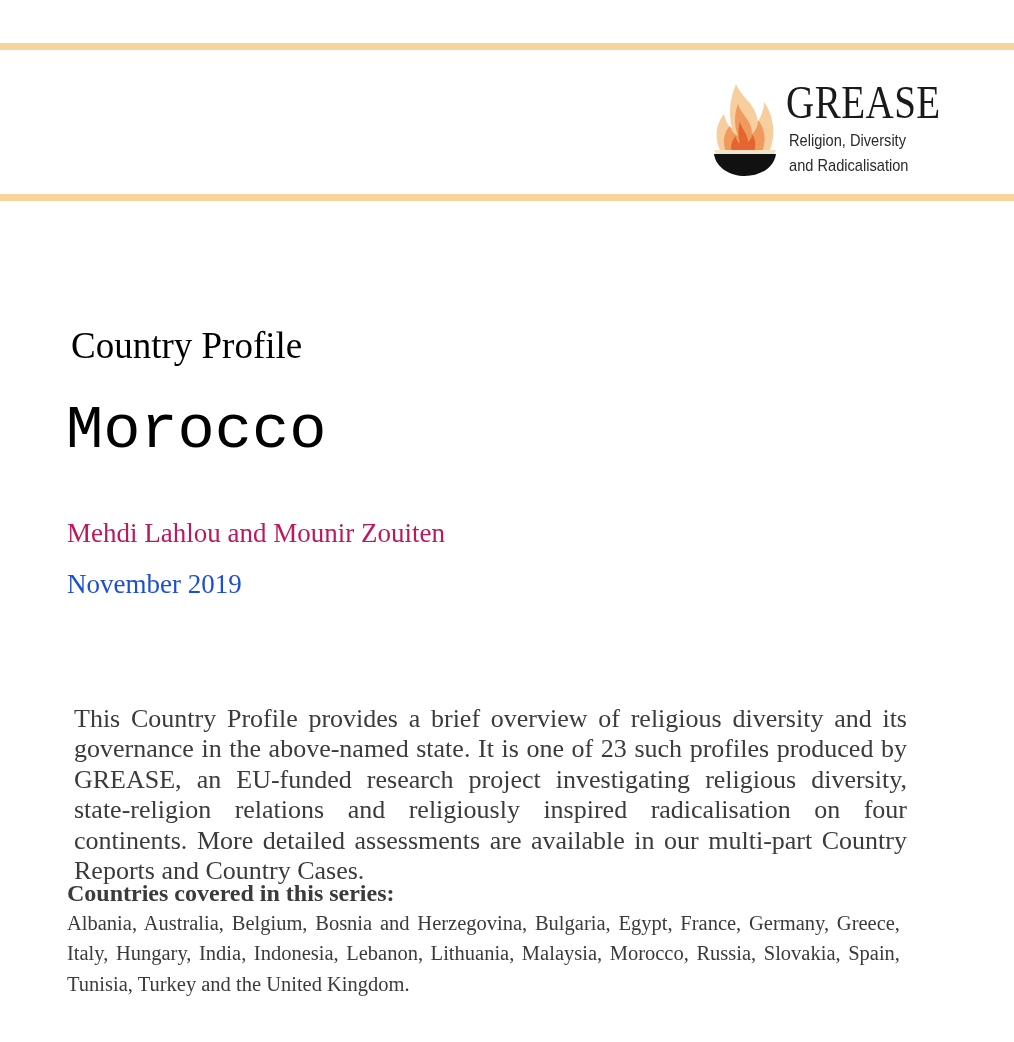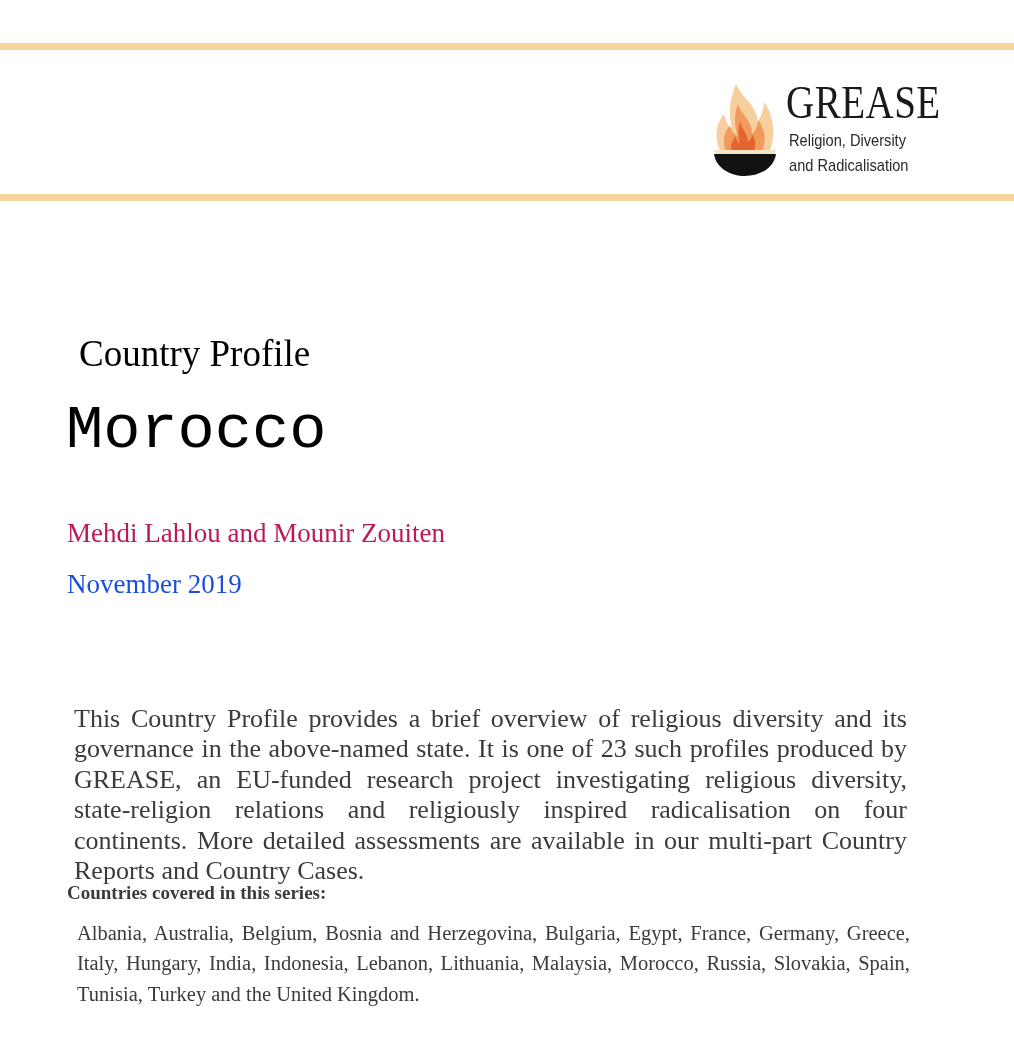--- a/index.html
+++ b/index.html
@@ -66,21 +66,21 @@
     .logo-tag.l2 { top: 72px; }
 
     .kicker {
       position: absolute;
       left: 67px;
       top: 320px;
       font-family: "Liberation Serif", serif;
       font-size: 37px;
       line-height: 44px;
       color: #000;
-      margin: 12px;
+      margin: 4px;
       font-weight: normal;
     }
     .title {
       position: absolute;
       left: 66px;
       top: 395px;
       font-family: Liberation Mono, monospace;
       font-size: 62px;
       line-height: 72px;
       color: #000;
@@ -117,37 +117,37 @@
       line-height: 30.4px;
       color: #3b3b3b;
       text-align: justify;
       margin: 7px;
     }
     .series-heading {
       position: absolute;
       left: 67px;
       top: 878px;
       font-family: "Liberation Serif", serif;
-      font-size: 19px;
+      font-size: 24px;
       line-height: 30px;
       color: #3b3b3b;
       font-weight: bold;
       margin: 0;
     }
     .series-list {
       position: absolute;
       left: 67px;
       top: 908px;
       width: 833px;
       font-family: "Liberation Serif", serif;
       font-size: 20.5px;
       line-height: 30.4px;
       color: #3b3b3b;
       text-align: justify;
-      margin: 10px;
+      margin: 0;
     }
   </style>
 </head>
 <body>
 
 <div class="rule top"></div>
 
 <div class="logo">
   <svg class="logo-flame" viewBox="0 0 66 92">
 

